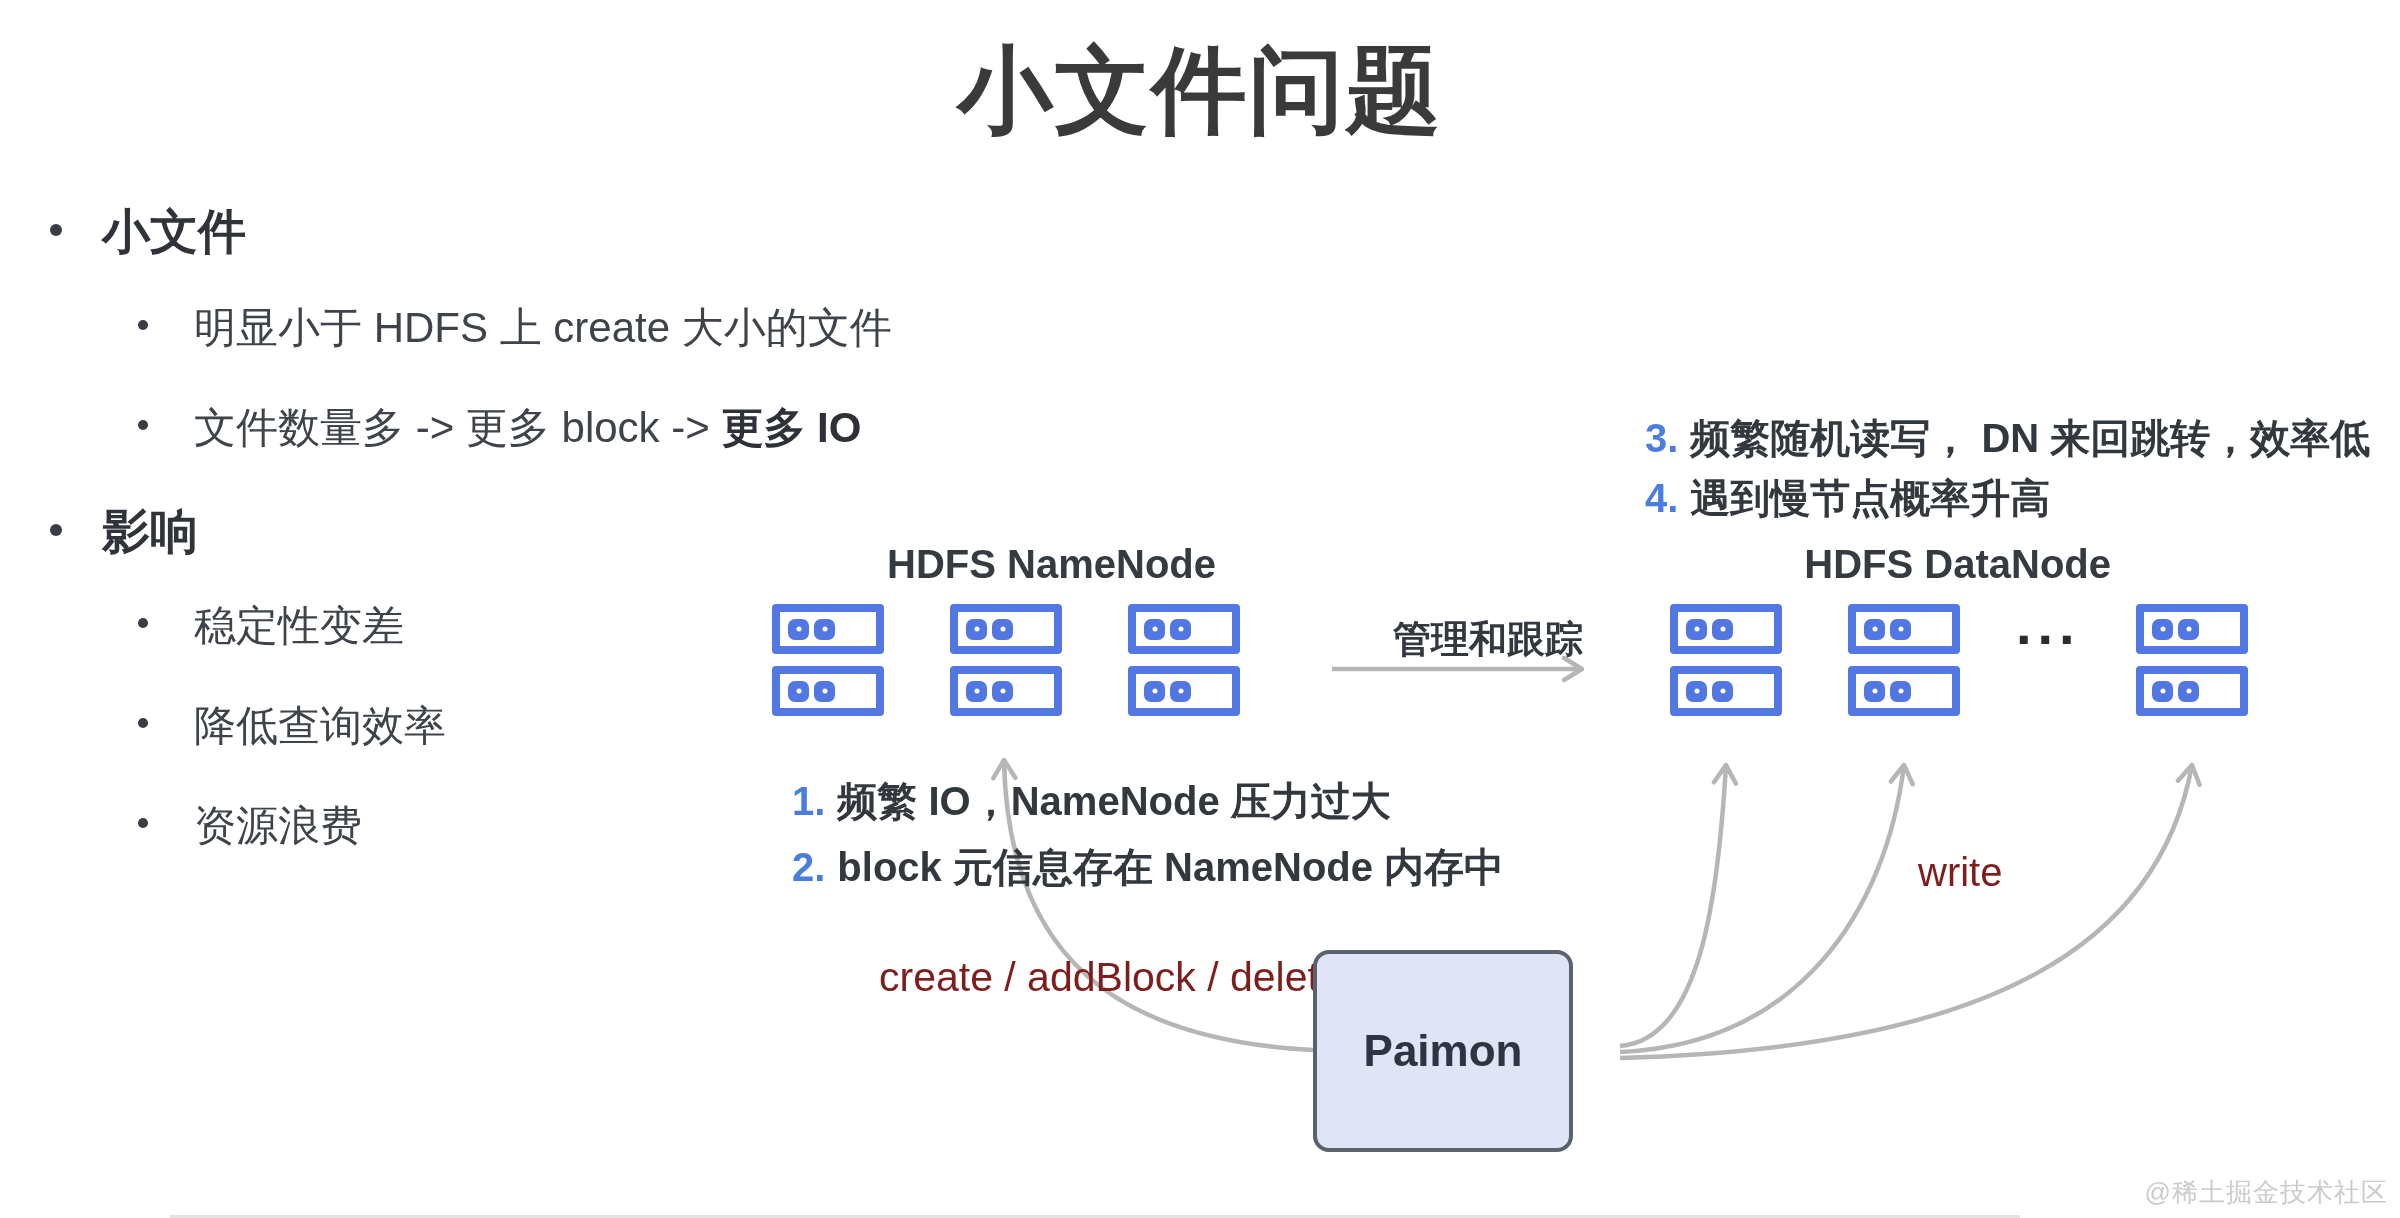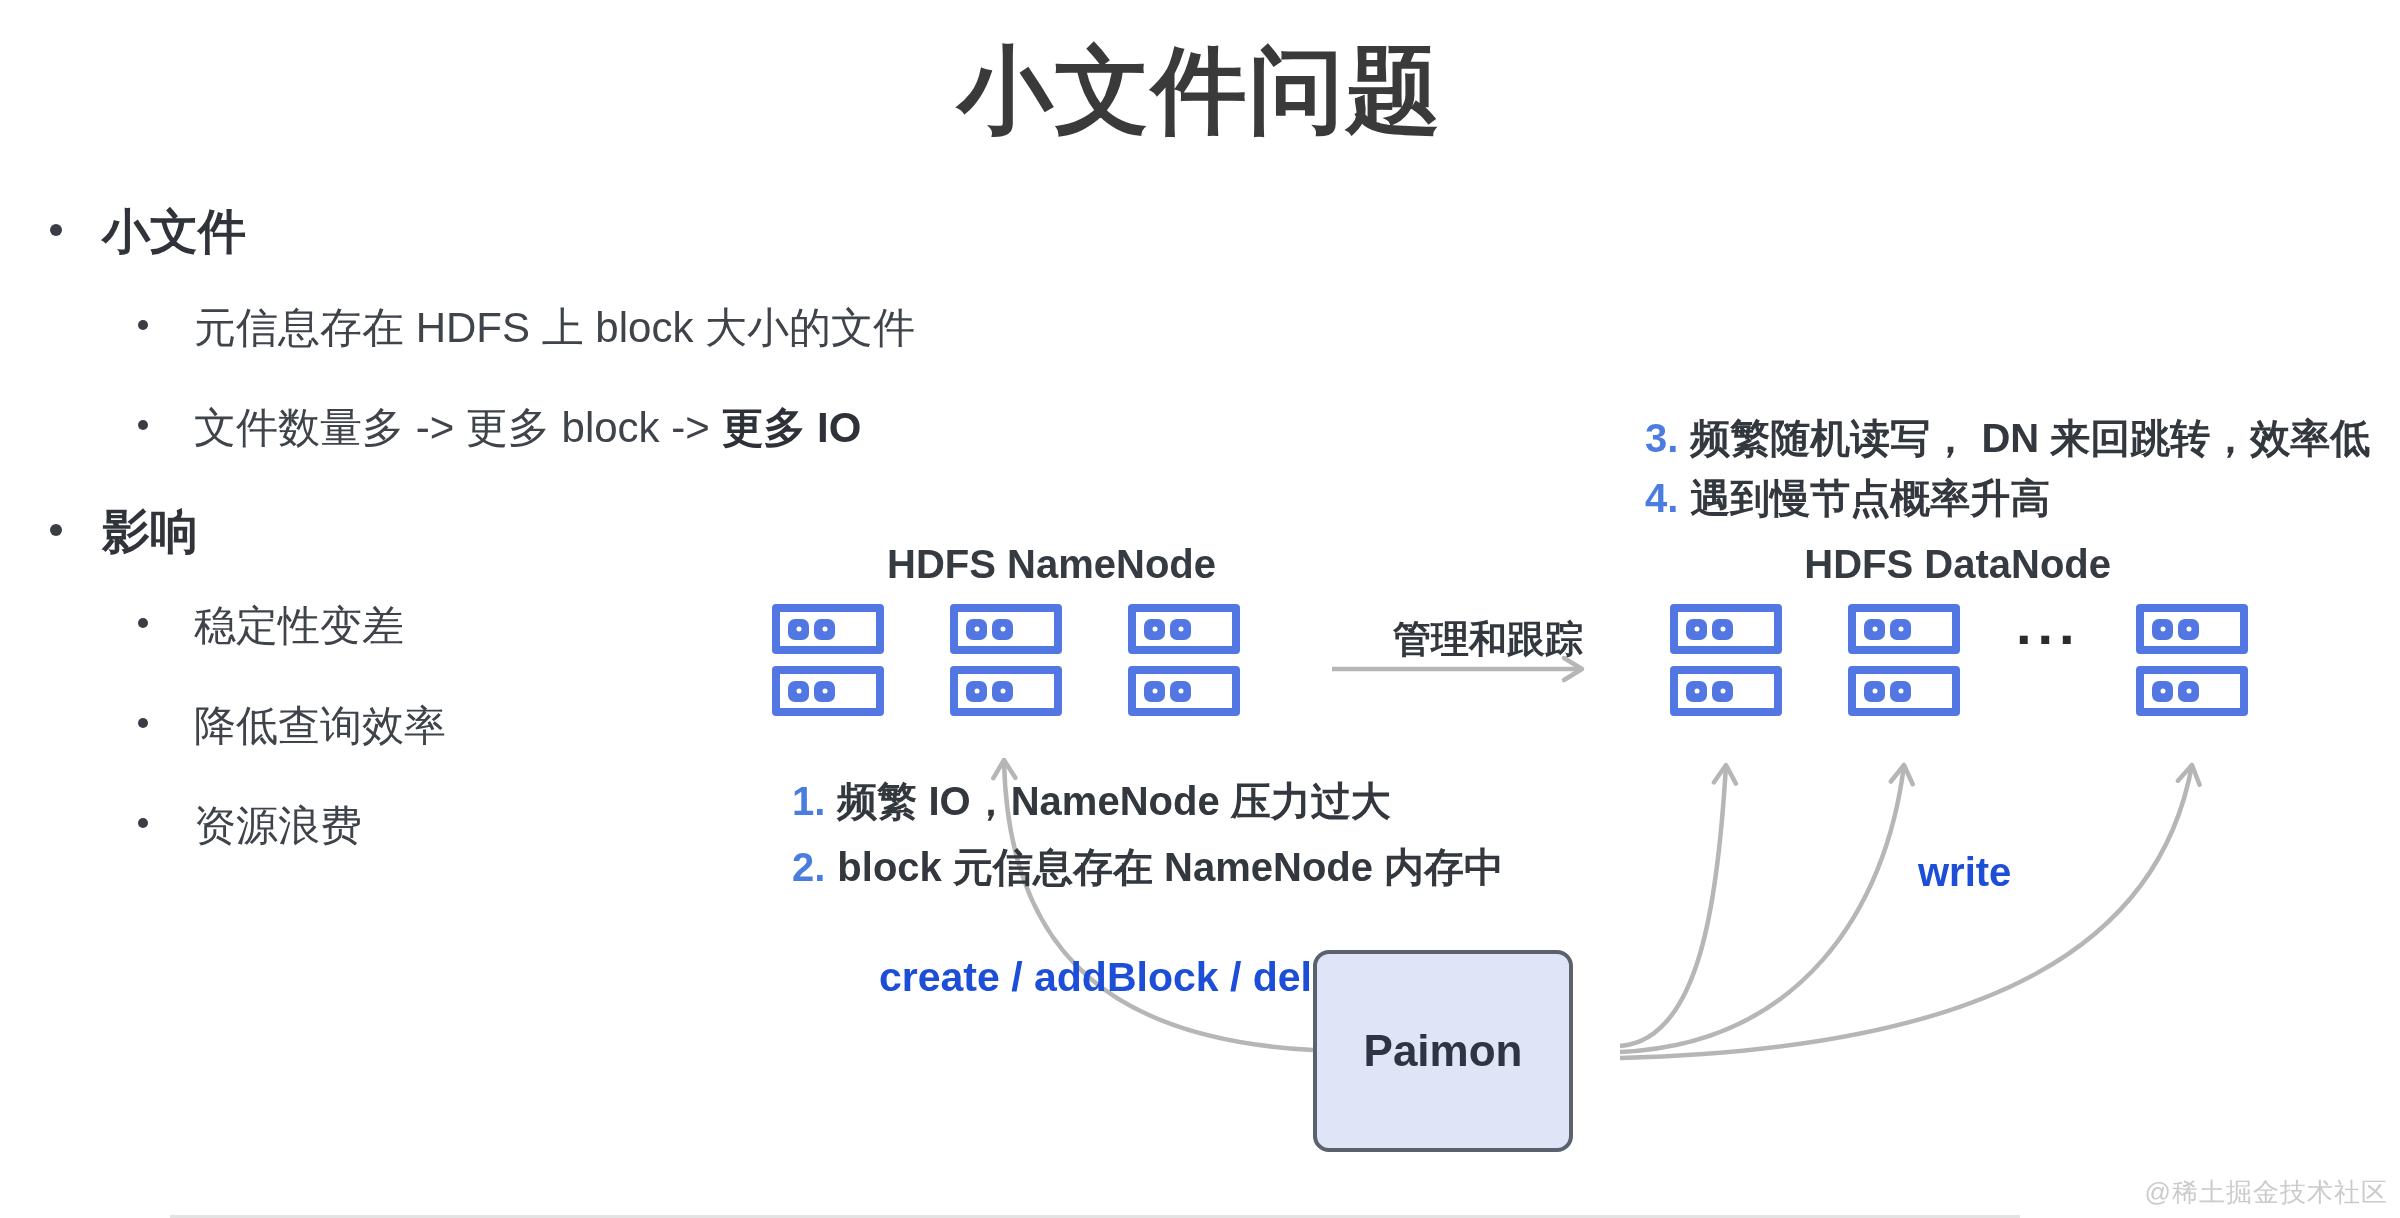--- a/index.html
+++ b/index.html
@@ -64,21 +64,21 @@
     position:absolute;left:2016px;top:592px;
     font-size:56px;font-weight:800;color:#2c2c2c;letter-spacing:6px;
   }
 
   
   .note{position:absolute;font-weight:700;color:#33373e;font-size:40px;}
   .note .num{color:var(--accent_blue);font-weight:700;margin-right:12px;}
   .note-line{white-space:nowrap;}
   .note34{left:1645px;top:408px;line-height:60px;}
   .note12{left:792px;top:768px;line-height:66px;}
-  .label-bold{position:absolute;font-weight:700;color:#1d4ed8;font-size:41px;white-space:nowrap;}
+  .label-bold{position:absolute;font-weight:400;color:#7f1d1d;font-size:41px;white-space:nowrap;}
   .manage-label{
     position:absolute;left:1338px;top:614px;width:300px;text-align:center;
     font-size:38px;font-weight:700;color:#33373e;
   }
 
   
   .paimon{
     position:absolute;left:1313px;top:950px;width:260px;height:202px;
     background:var(--paimon_fill);
     border:4px solid var(--paimon_border);
@@ -107,21 +107,21 @@
 <div class="slide">
 
   <h1 class="title">小文件问题</h1>
 
   <div class="bullet-row l1" style="left:50px;top:200px;">
     <span class="dot"></span>
     <span class="bullet-text">小文件</span>
   </div>
   <div class="bullet-row l2" style="left:138px;top:300px;">
     <span class="dot"></span>
-    <span class="bullet-text">元信息存在 HDFS 上 block 大小的文件</span>
+    <span class="bullet-text">明显小于 HDFS 上 create 大小的文件</span>
   </div>
   <div class="bullet-row l2" style="left:138px;top:400px;">
     <span class="dot"></span>
     <span class="bullet-text"><span>文件数量多 -&gt; 更多 block -&gt; </span><b>更多 IO</b></span>
   </div>
   <div class="bullet-row l1" style="left:50px;top:500px;">
     <span class="dot"></span>
     <span class="bullet-text">影响</span>
   </div>
   <div class="bullet-row l2" style="left:138px;top:598px;">

